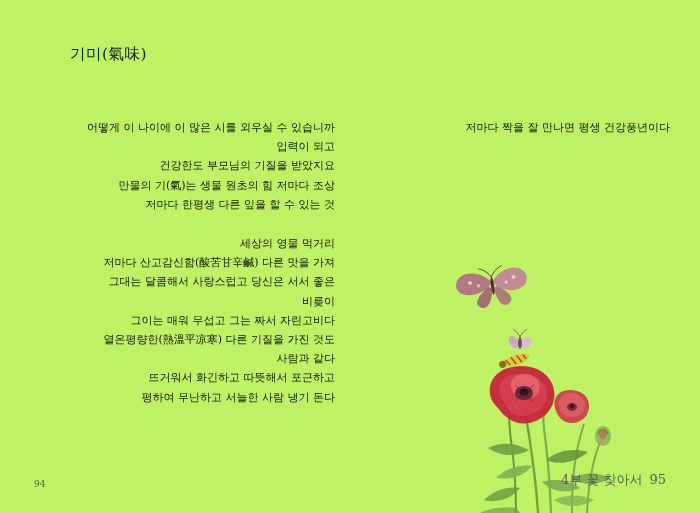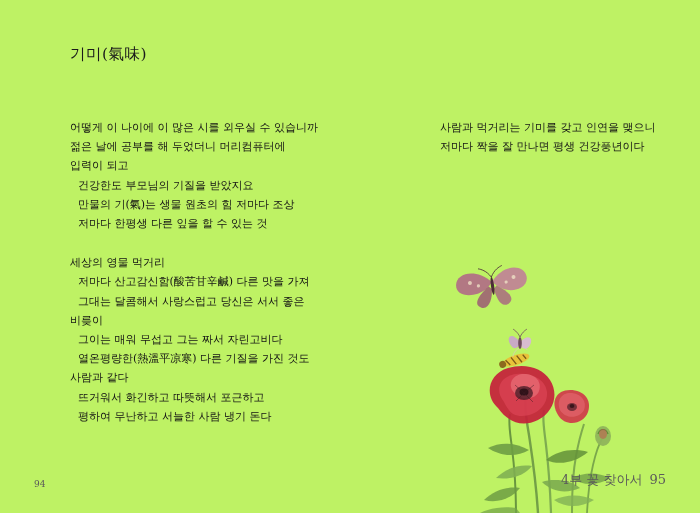--- a/index.html
+++ b/index.html
@@ -41,20 +41,21 @@
     width: 265px;
   }
   .right-col {
     position: absolute;
     left: 440px;
     top: 118px;
     width: 230px;
   }
   .stanza {
     margin: 0 0 20px 0;
+    text-align: right;
   }
   .stanza:last-child { margin-bottom: 0; }
   .line {
     font-size: 11px;
     line-height: 19.2px;
     color: #141414;
     white-space: nowrap;
     font-family: "DejaVu Serif", "Liberation Serif", serif;
   }
   .ind-0 { padding-left: 0px; }
@@ -95,42 +96,40 @@
 </head>
 <body>
 
 <div class="page">
 
   <div class="poem-title">기미(氣味)</div>
 
   <div class="left-col">
     <div class="stanza">
       <div class="line ind-0">어떻게 이 나이에 이 많은 시를 외우실 수 있습니까</div>
-      <div class="line ind-0">젊은 날에 공부를 해 두었더니 머리컴퓨터에</div>
       <div class="line ind-0">입력이 되고</div>
       <div class="line ind-1">건강한도 부모님의 기질을 받았지요</div>
       <div class="line ind-1">만물의 기(氣)는 생물 원초의 힘 저마다 조상</div>
       <div class="line ind-1">저마다 한평생 다른 잎을 할 수 있는 것</div>
     </div>
     <div class="stanza">
       <div class="line ind-0">세상의 영물 먹거리</div>
       <div class="line ind-1">저마다 산고감신함(酸苦甘辛鹹) 다른 맛을 가져</div>
       <div class="line ind-1">그대는 달콤해서 사랑스럽고 당신은 서서 좋은</div>
       <div class="line ind-0">비릊이</div>
       <div class="line ind-1">그이는 매워 무섭고 그는 짜서 자린고비다</div>
       <div class="line ind-1">열온평량한(熱溫平凉寒) 다른 기질을 가진 것도</div>
       <div class="line ind-0">사람과 같다</div>
       <div class="line ind-1">뜨거워서 화긴하고 따뜻해서 포근하고</div>
       <div class="line ind-1">평하여 무난하고 서늘한 사람 냉기 돈다</div>
     </div>
   </div>
 
   <div class="right-col">
     <div class="stanza">
-      <div class="line ind-0">사람과 먹거리는 기미를 갖고 인연을 맺으니</div>
       <div class="line ind-0">저마다 짝을 잘 만나면 평생 건강풍년이다</div>
     </div>
   </div>
 
   <div class="illustration">
     <svg width="280" height="263" viewBox="0 0 280 263" xmlns="http://www.w3.org/2000/svg">
 
       <g>
         <path d="M118 263 C116 230 112 205 109 185 C106 168 104 155 106 145" stroke="#6f9b46" stroke-width="2.4" fill="none" opacity="0.95"></path>
         <path d="M131 263 C130 235 128 212 126 195 C124 178 122 168 124 160" stroke="#7aa84f" stroke-width="2.2" fill="none" opacity="0.95"></path>

